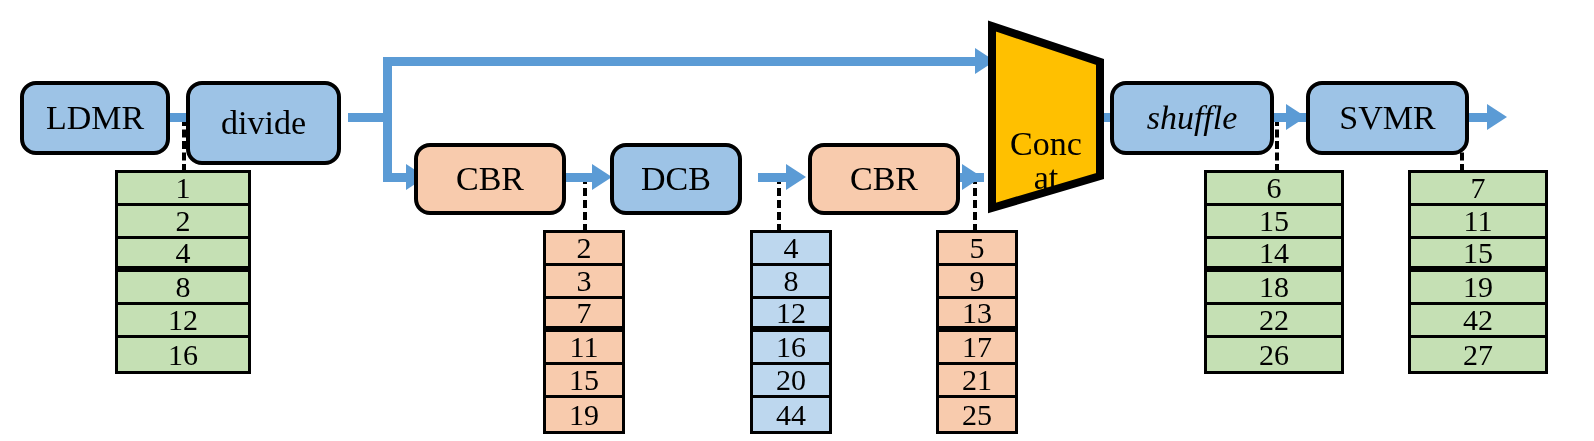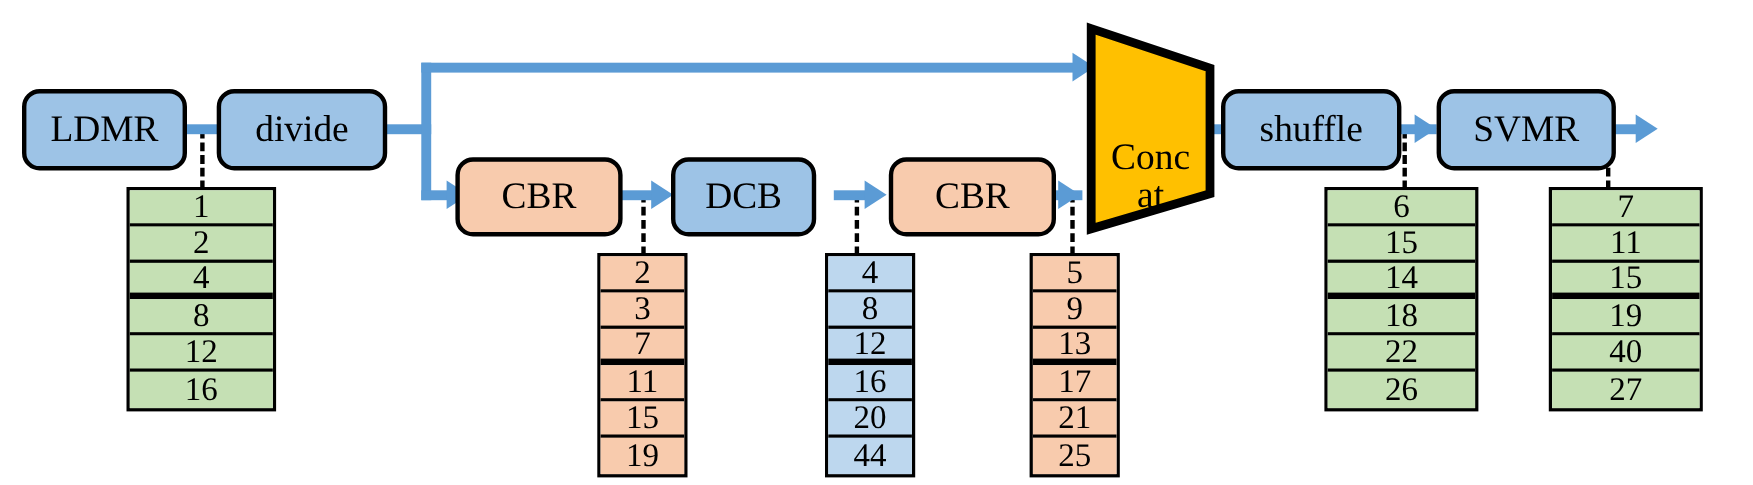--- a/index.html
+++ b/index.html
@@ -138,21 +138,21 @@
   <div class="dashline" style="left:583px; top:176px; height:56px;"></div>
   <div class="dashline" style="left:777px; top:176px; height:56px;"></div>
   <div class="dashline" style="left:973px; top:176px; height:56px;"></div>
   <div class="dashline" style="left:1275px; top:118px; height:54px;"></div>
   <div class="dashline" style="left:1460px; top:118px; height:54px;"></div>
 
   <div class="node blue" style="left:20px; top:81px; width:150px; height:74px;">
     <span>LDMR</span>
   </div>
 
-  <div class="node blue" style="left:197px; top:81px; width:155px; height:74px;">
+  <div class="node blue" style="left:186px; top:81px; width:155px; height:84px;">
     <span>divide</span>
   </div>
 
   <div class="node peach" style="left:414px; top:143px; width:152px; height:72px;">
     <span>CBR</span>
   </div>
 
   <div class="node blue" style="left:610px; top:143px; width:132px; height:72px;">
     <span>DCB</span>
   </div>
@@ -164,21 +164,21 @@
   <div class="trap" style="left:984px; top:20px; width:124px; height:194px;">
     <svg width="124" height="194" viewBox="0 0 124 194">
       <polygon points="8,6 116,42 116,156 8,188" fill="#FFC000" stroke="#000000" stroke-width="8" stroke-linejoin="miter"></polygon>
     </svg>
     <div class="trap-label">
       <span>Conc</span>
       <span>at</span>
     </div>
   </div>
 
-  <div class="node blue" style="left:1110px; top:81px; width:164px; height:74px;">
+  <div class="node blue" style="left:1110px; top:81px; width:164px; height:74px;font-style:italic;">
     <span>shuffle</span>
   </div>
 
   <div class="node blue" style="left:1306px; top:81px; width:163px; height:74px;">
     <span>SVMR</span>
   </div>
 
   <div class="tbl green" id="t-ldmr" style="left:115px; top:170px; width:136px;">
       <div class="cell">1</div>
       <div class="cell">2</div>
@@ -222,17 +222,17 @@
       <div class="cell">18</div>
       <div class="cell">22</div>
       <div class="cell">26</div>
     </div>
 
   <div class="tbl green" id="t-svmr" style="left:1408px; top:170px; width:140px;">
       <div class="cell">7</div>
       <div class="cell">11</div>
       <div class="cell thick">15</div>
       <div class="cell">19</div>
-      <div class="cell">40</div>
+      <div class="cell">42</div>
       <div class="cell">27</div>
     </div>
 
 </div>
 
 </body></html>

